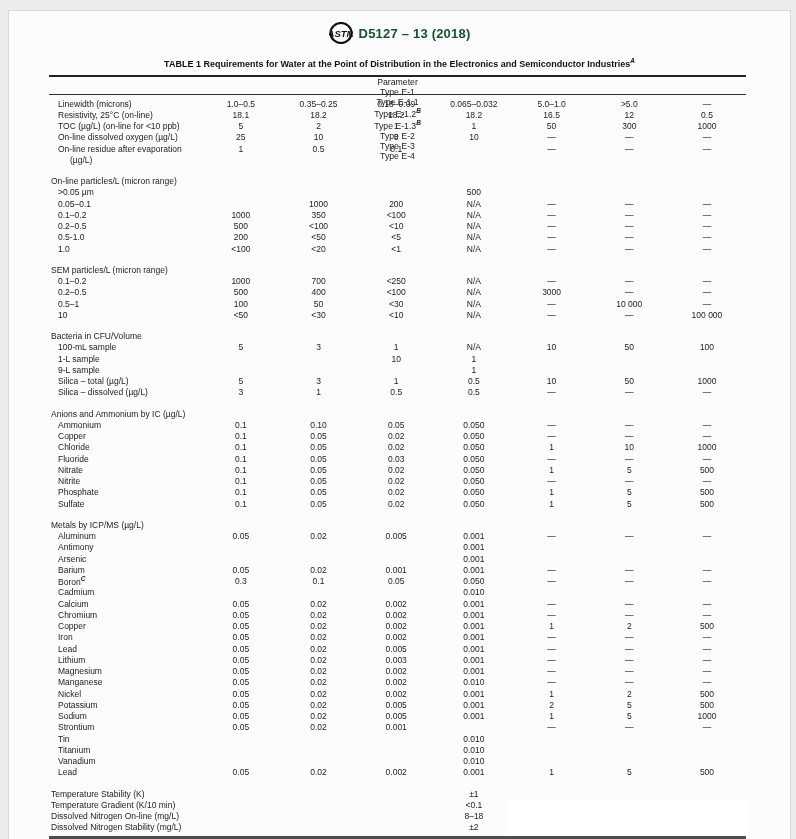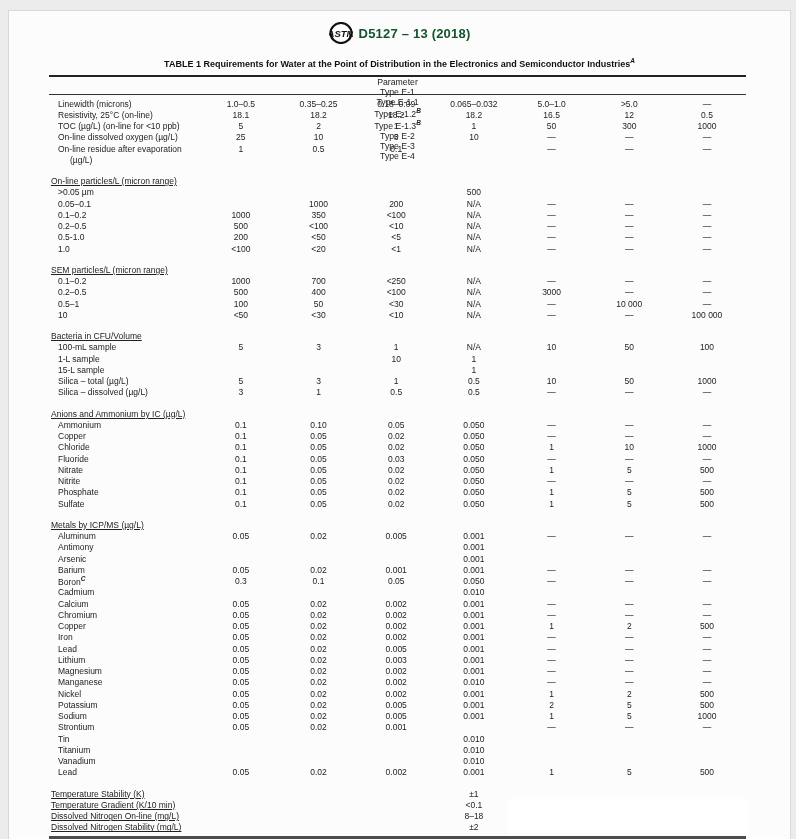--- a/index.html
+++ b/index.html
@@ -29,21 +29,21 @@
     display:flex;align-items:center;height:17px;border-bottom:1px solid #333;
     font-size:8.7px;color:#222;flex-direction:column;
   }
   .hdr-cell{text-align:center;box-sizing:border-box;}
   .hdr-cell.c0{width:153px;}
   .hdr-cell.cv{width:77.7px;}
   .tbody{padding-top:3px;padding-bottom:3px;border-bottom:3px solid #4c4c4c;}
   .trow{display:flex;align-items:center;height:11.25px;font-size:8.5px;color:#222;}
   .trow.gap{margin-top:10px;}
   .tlabel{width:153px;box-sizing:border-box;white-space:nowrap;overflow:visible;}
-  .ind0{padding-left:2px;text-decoration:underline;}
+  .ind0{padding-left:2px;}
   .ind1{padding-left:9px;}
   .ind2{padding-left:21px;}
   .tcell{width:77.7px;text-align:center;box-sizing:border-box;}
   .wm-box{
     position:absolute;right:42px;bottom:8px;width:240px;height:36px;
     background:#ffffff;opacity:.8;pointer-events:none;
   }
 </style>
 </head>
 <body>
@@ -276,21 +276,21 @@
           <div class="tlabel ind1">1-L sample</div>
           <div class="tcell"></div>
           <div class="tcell"></div>
           <div class="tcell">10</div>
           <div class="tcell">1</div>
           <div class="tcell"></div>
           <div class="tcell"></div>
           <div class="tcell"></div>
         </div>
         <div class="trow">
-          <div class="tlabel ind1">15-L sample</div>
+          <div class="tlabel ind1">9-L sample</div>
           <div class="tcell"></div>
           <div class="tcell"></div>
           <div class="tcell"></div>
           <div class="tcell">1</div>
           <div class="tcell"></div>
           <div class="tcell"></div>
           <div class="tcell"></div>
         </div>
         <div class="trow">
           <div class="tlabel ind1">Silica – total (µg/L)</div>

